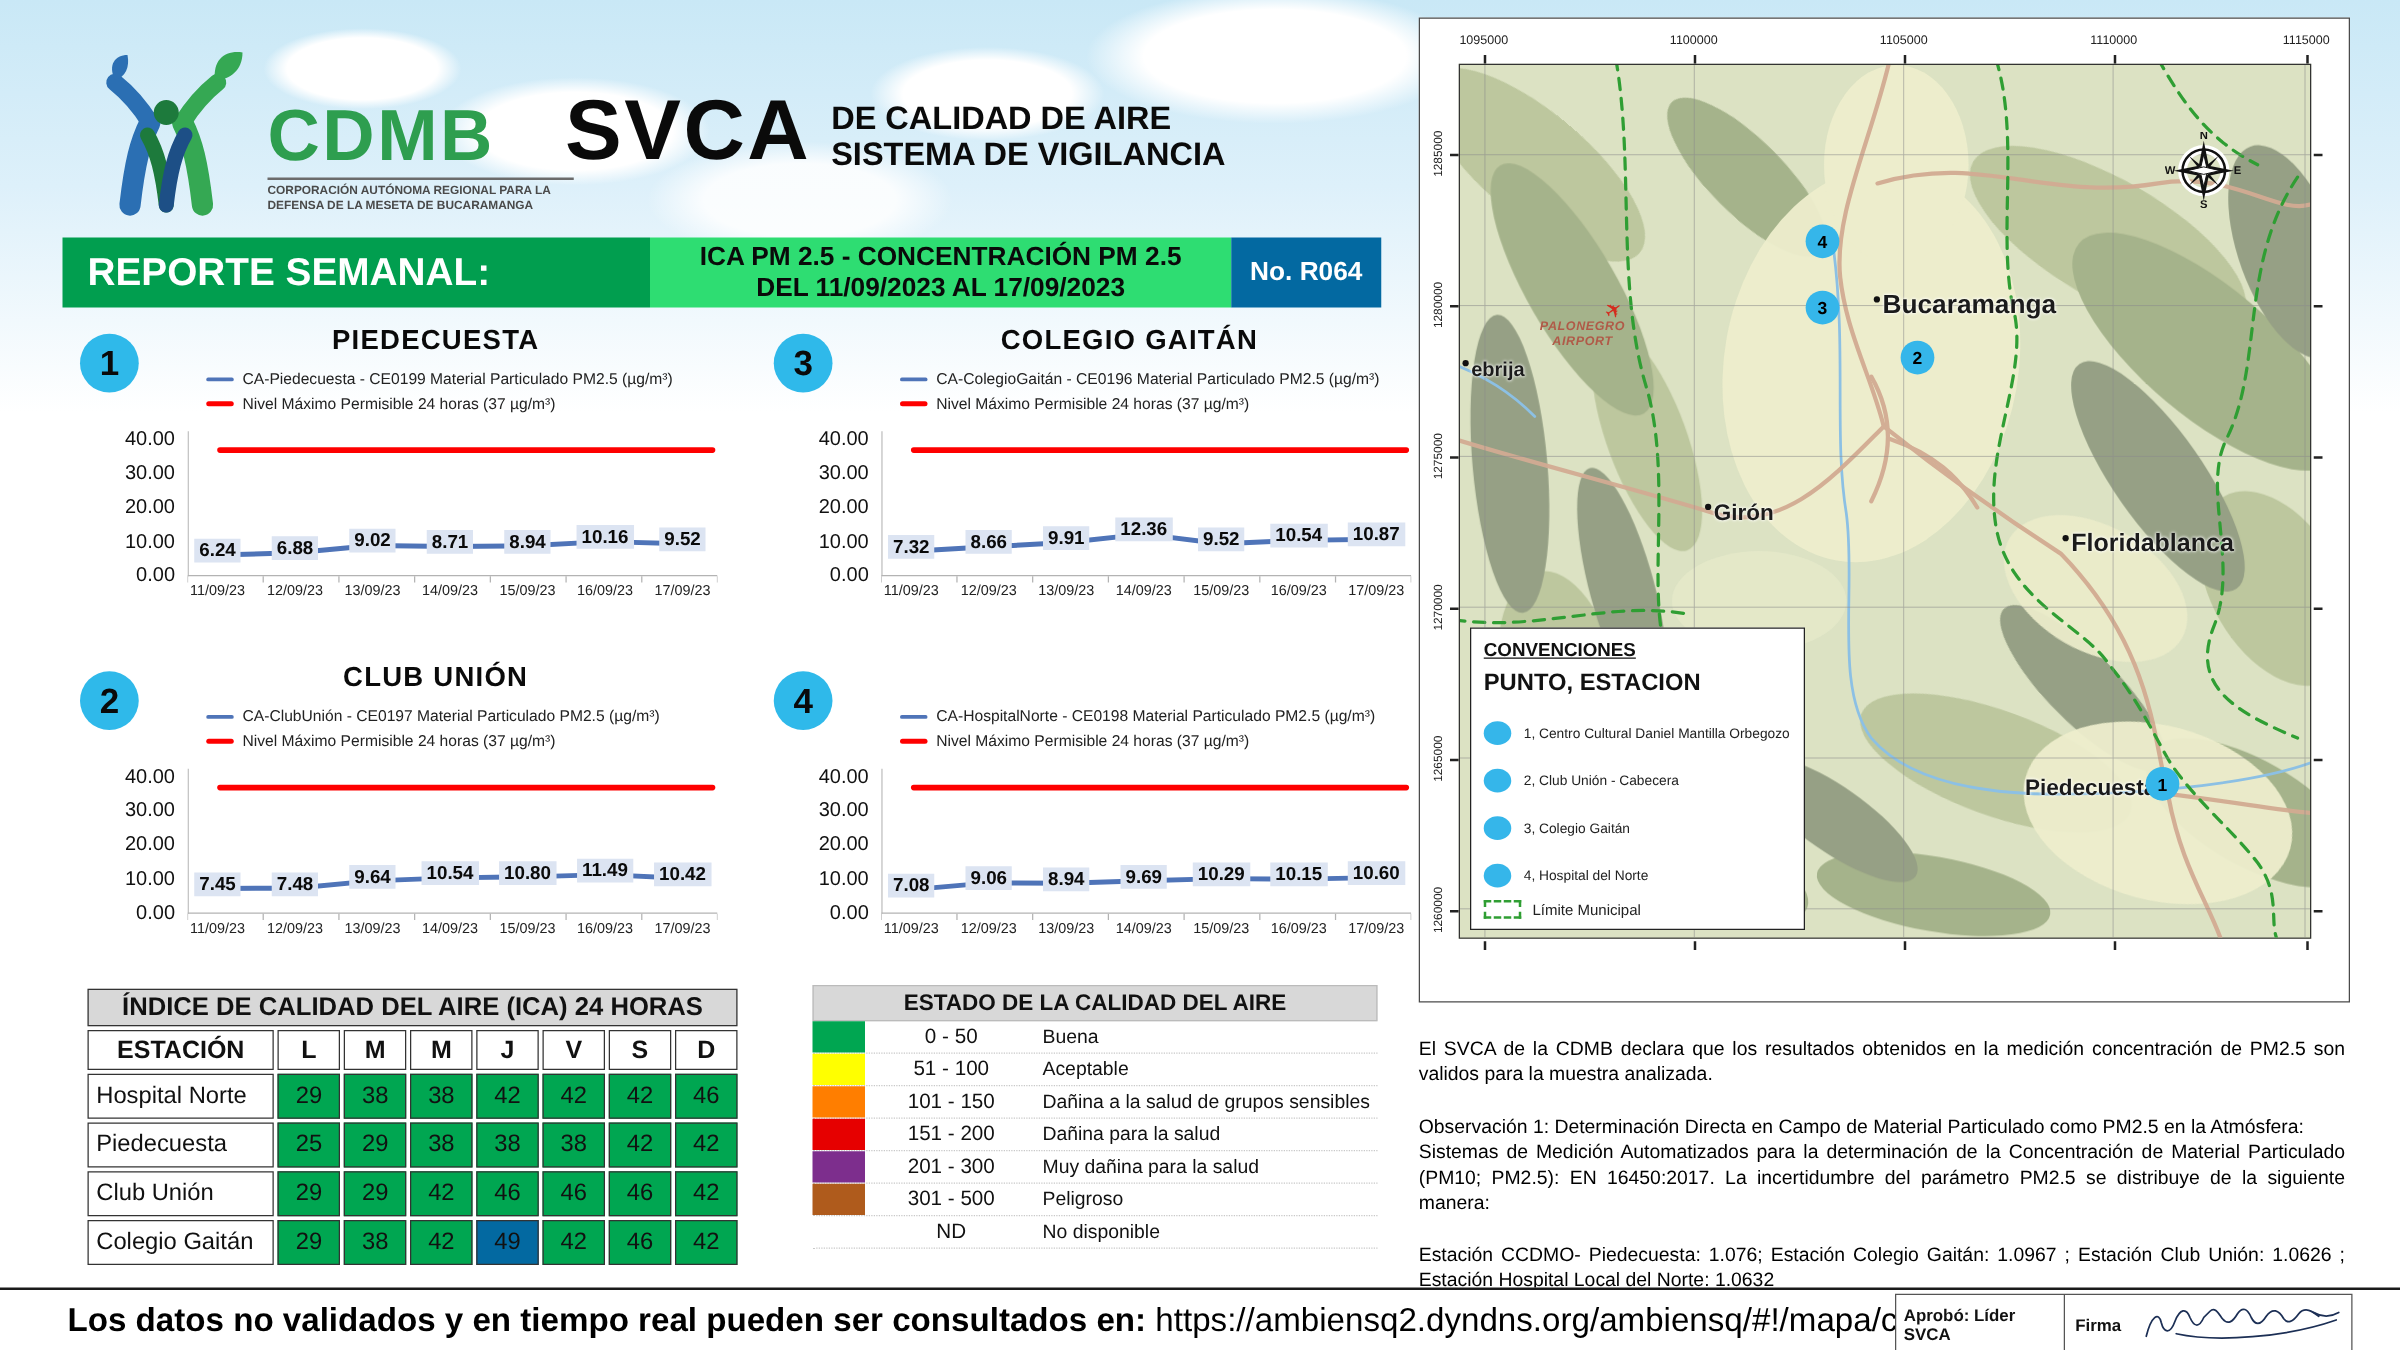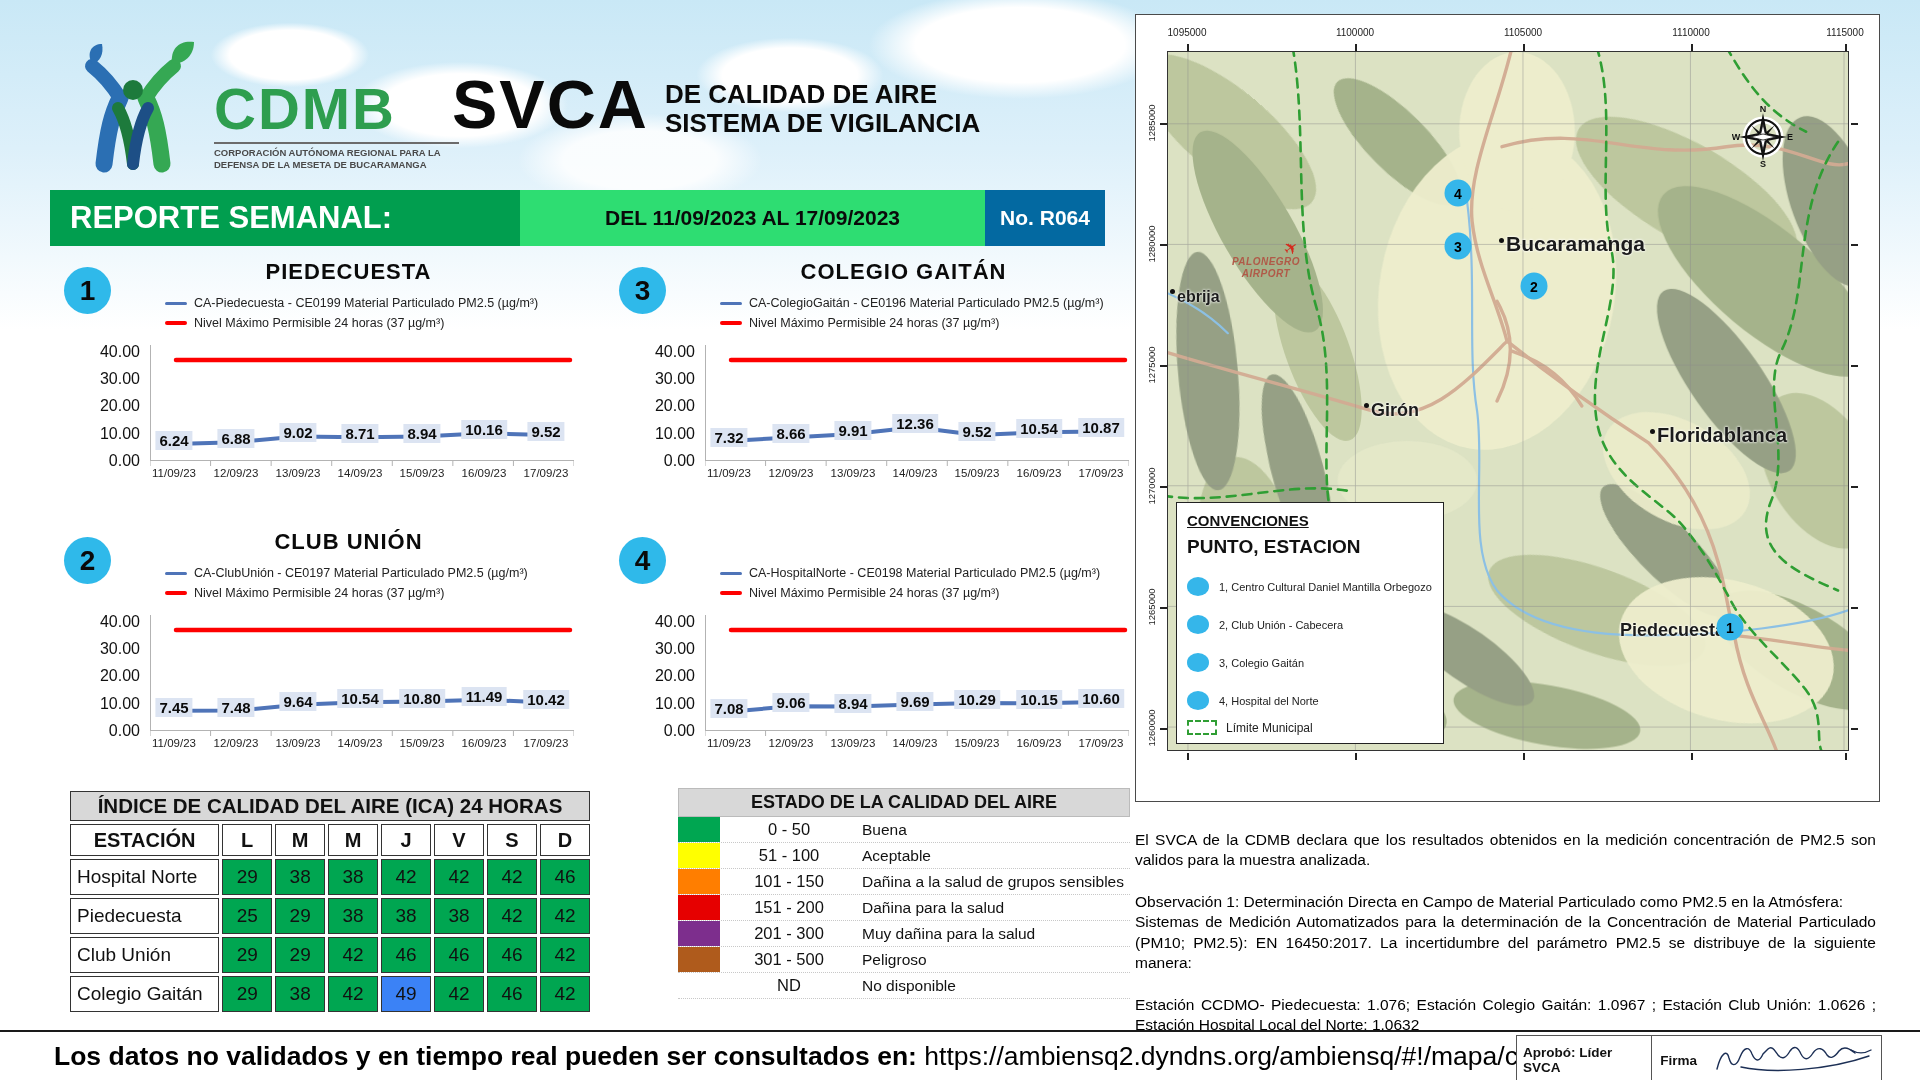--- a/index.html
+++ b/index.html
@@ -62,21 +62,21 @@
   
   .ica-wrap { position:absolute; left:67px; top:788px; width:526px; }
   table.ica { border-collapse:separate; border-spacing:3px; width:100%; }
   table.ica th, table.ica td { border:1px solid #333; }
   .ica-title { background:#d8d8d8; font-size:20.5px; font-weight:bold; text-align:center; height:30px; }
   .ica-colhead { background:#fff; font-size:20px; font-weight:bold; text-align:center; height:32px; }
   .ica-station { background:#fff; font-size:19px; text-align:left; padding-left:6px; height:36px; width:152px; }
   .ica-val { background:#00a651; font-size:19px; text-align:center; width:52px; }
 
   
-  .estado { position:absolute; left:678px; top:788px; width:452px; }
+  .estado { position:absolute; left:650px; top:788px; width:452px; }
   .estado-title { background:#d8d8d8; border:1px solid #bbb; font-size:18px; font-weight:bold;
                   text-align:center; padding:3px 0; }
   .estado-row { display:flex; align-items:stretch; border-bottom:1px dotted #c8c8c8; height:26px; }
   .estado-swatch { width:42px; }
   .estado-range { width:138px; text-align:center; font-size:16.5px; align-self:center; }
   .estado-label { flex:1; font-size:15.5px; align-self:center; padding-left:4px; }
 
   
   .map-panel { position:absolute; left:1135px; top:14px; width:745px; height:788px;
                background:#fff; border:1px solid #4a4a4a; }
@@ -161,20 +161,21 @@
     <div class="svca-acronym">SVCA</div>
     <div class="svca-sub">
       <div>DE CALIDAD DE AIRE</div>
       <div>SISTEMA DE VIGILANCIA</div>
     </div>
   </div>
 
   <div class="banner">
     <div class="banner-left">REPORTE SEMANAL:</div>
     <div class="banner-center">
+      <div>ICA PM 2.5 - CONCENTRACIÓN PM 2.5</div>
       <div>DEL 11/09/2023 AL 17/09/2023</div>
     </div>
     <div class="banner-right">No. R064</div>
   </div>
 
   <div id="charts">
       <div class="chart-card">
         <div class="c-num">1</div>
         <div class="c-title">PIEDECUESTA</div>
         <div class="c-legend">
@@ -379,21 +380,21 @@
             <td class="ica-val" style="background: rgb(0, 166, 81);">46</td>
             <td class="ica-val" style="background: rgb(0, 166, 81);">46</td>
             <td class="ica-val" style="background: rgb(0, 166, 81);">46</td>
             <td class="ica-val" style="background: rgb(0, 166, 81);">42</td>
           </tr>
           <tr>
             <td class="ica-station">Colegio Gaitán</td>
             <td class="ica-val" style="background: rgb(0, 166, 81);">29</td>
             <td class="ica-val" style="background: rgb(0, 166, 81);">38</td>
             <td class="ica-val" style="background: rgb(0, 166, 81);">42</td>
-            <td class="ica-val" style="background: #3b82f6;">49</td>
+            <td class="ica-val" style="background: #0369a1;">49</td>
             <td class="ica-val" style="background: rgb(0, 166, 81);">42</td>
             <td class="ica-val" style="background: rgb(0, 166, 81);">46</td>
             <td class="ica-val" style="background: rgb(0, 166, 81);">42</td>
           </tr>
         </tbody>
       </table>
   </div>
 
   <div class="estado">
     <div class="estado-title">ESTADO DE LA CALIDAD DEL AIRE</div>

